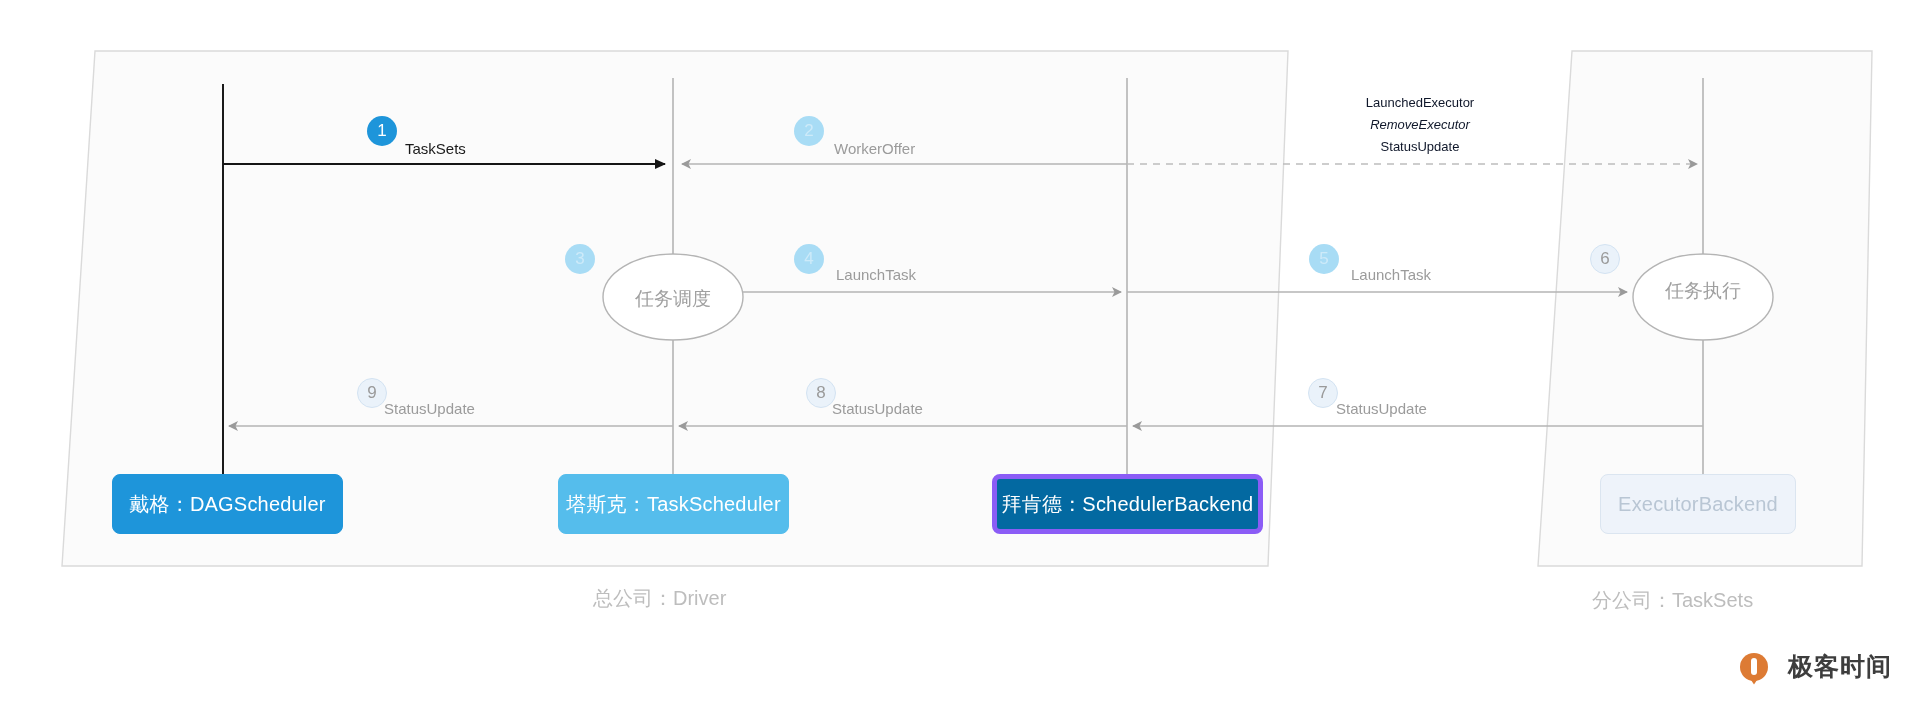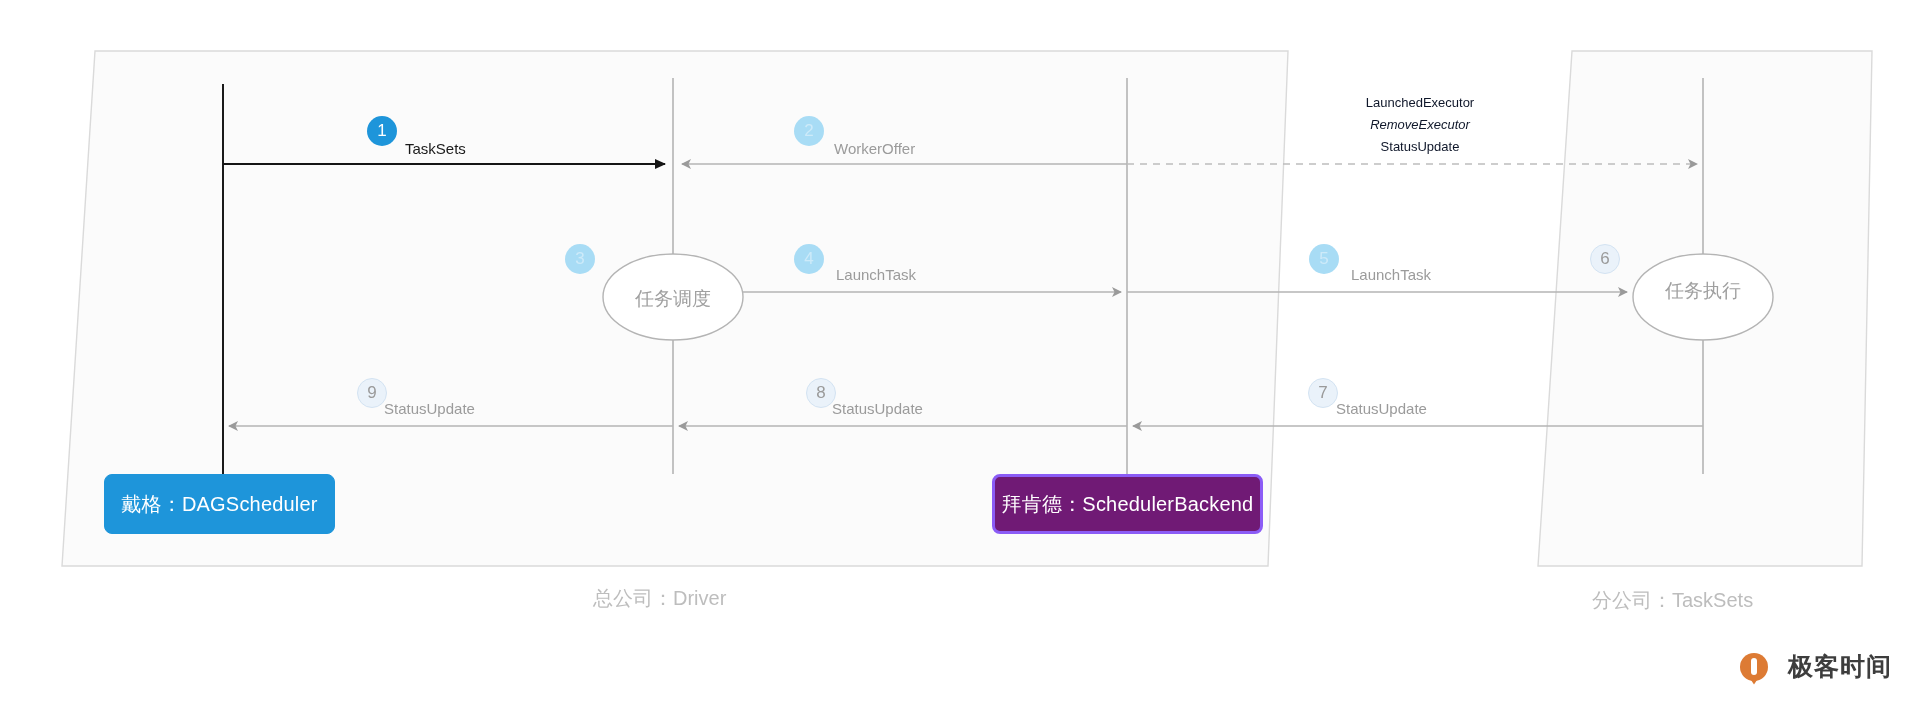--- a/index.html
+++ b/index.html
@@ -32,21 +32,21 @@
   .badge.light{background:#a8dcf5;color:#cdeaf9;}
   .badge.ghost{background:#eaf2fa;border:1px solid #d3e3f2;color:#9a9a9a;}
 
   .node-box{
     position:absolute;box-sizing:border-box;
     border-radius:8px;display:flex;align-items:center;justify-content:center;
     font-size:20px;letter-spacing:.2px;
   }
   .node-box.n1{background:#1e95da;color:#ffffff;border:1px solid #1e95da;}
   .node-box.n2{background:#55bdec;color:#ffffff;border:1px solid #55bdec;}
-  .node-box.n3{background:#701a75;color:#ffffff;border:3px solid #8b5cf6;}
+  .node-box.n3{background:#0369a1;color:#ffffff;border:5px solid #8b5cf6;}
   .node-box.n4{background:#eef3fa;color:#b9c6d4;border:1px solid #dbe5f0;}
 
   
   #watermark{position:absolute;display:flex;align-items:center;gap:20px;}
   #wm-mark{width:28px;height:28px;border-radius:50%;
     background:#dd7b34;position:relative;}
   #wm-mark::after{content:"";position:absolute;left:11px;top:5px;
     width:6px;height:17px;background:#ffffff;border-radius:3px;}
   #wm-mark::before{content:"";position:absolute;left:6px;top:20px;
     width:16px;height:12px;background:#dd7b34;
@@ -131,22 +131,24 @@
 
   <div class="badge ghost" style="left:357px;top:378px;">9</div>
   <div class="lbl msg-label" style="left:384px;top:400px;">StatusUpdate</div>
 
   <div class="badge ghost" style="left:806px;top:378px;">8</div>
   <div class="lbl msg-label" style="left:832px;top:400px;">StatusUpdate</div>
 
   <div class="badge ghost" style="left:1308px;top:378px;">7</div>
   <div class="lbl msg-label" style="left:1336px;top:400px;">StatusUpdate</div>
 
-  <div class="node-box n1" style="left:104px;top:474px;width:231px;height:60px;">戴格：DAGScheduler</div>
+  <div class="node-box n1" style="left:112px;top:474px;width:231px;height:60px;">戴格：DAGScheduler</div>
+  <div class="node-box n2" style="left:558px;top:474px;width:231px;height:60px;">塔斯克：TaskScheduler</div>
   <div class="node-box n3" style="left:992px;top:474px;width:271px;height:60px;">拜肯德：SchedulerBackend</div>
+  <div class="node-box n4" style="left:1600px;top:474px;width:196px;height:60px;">ExecutorBackend</div>
 
   <div class="lbl lane-caption" style="left:593px;top:585px;">总公司：Driver</div>
   <div class="lbl lane-caption" style="left:1592px;top:587px;">分公司：TaskSets</div>
 
   <div id="watermark" style="left:1740px;top:650px;">
     <div id="wm-mark"></div>
     <div id="wm-text">极客时间</div>
   </div>
 
 </div>

